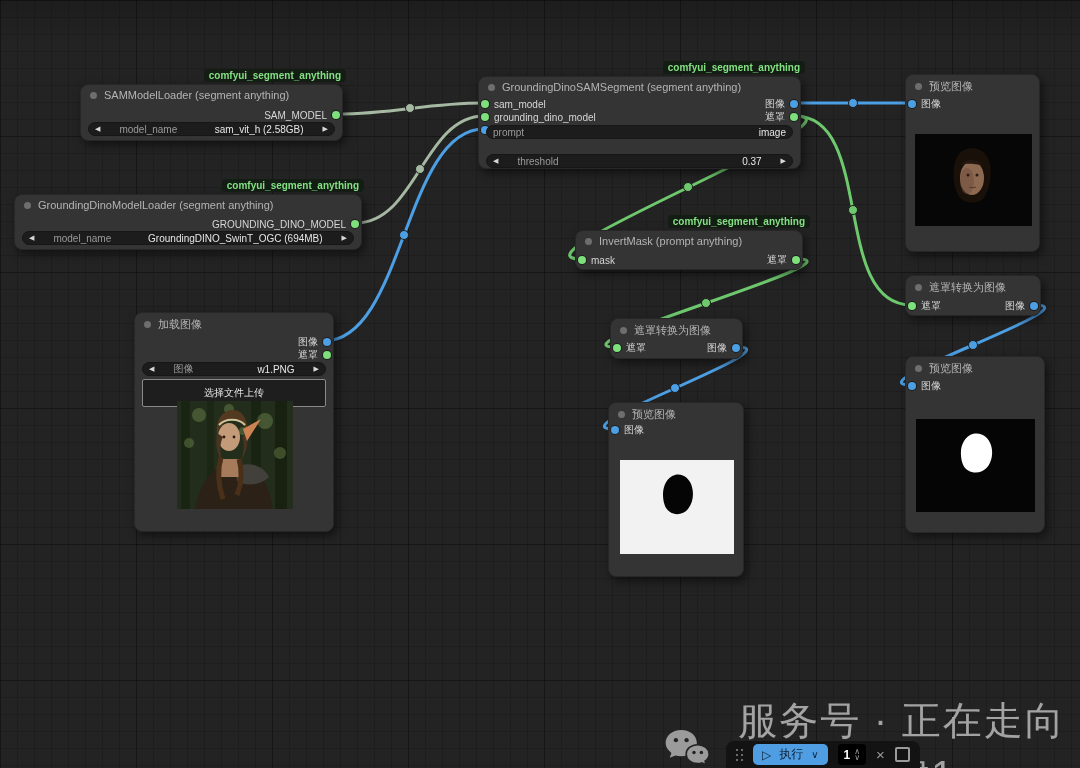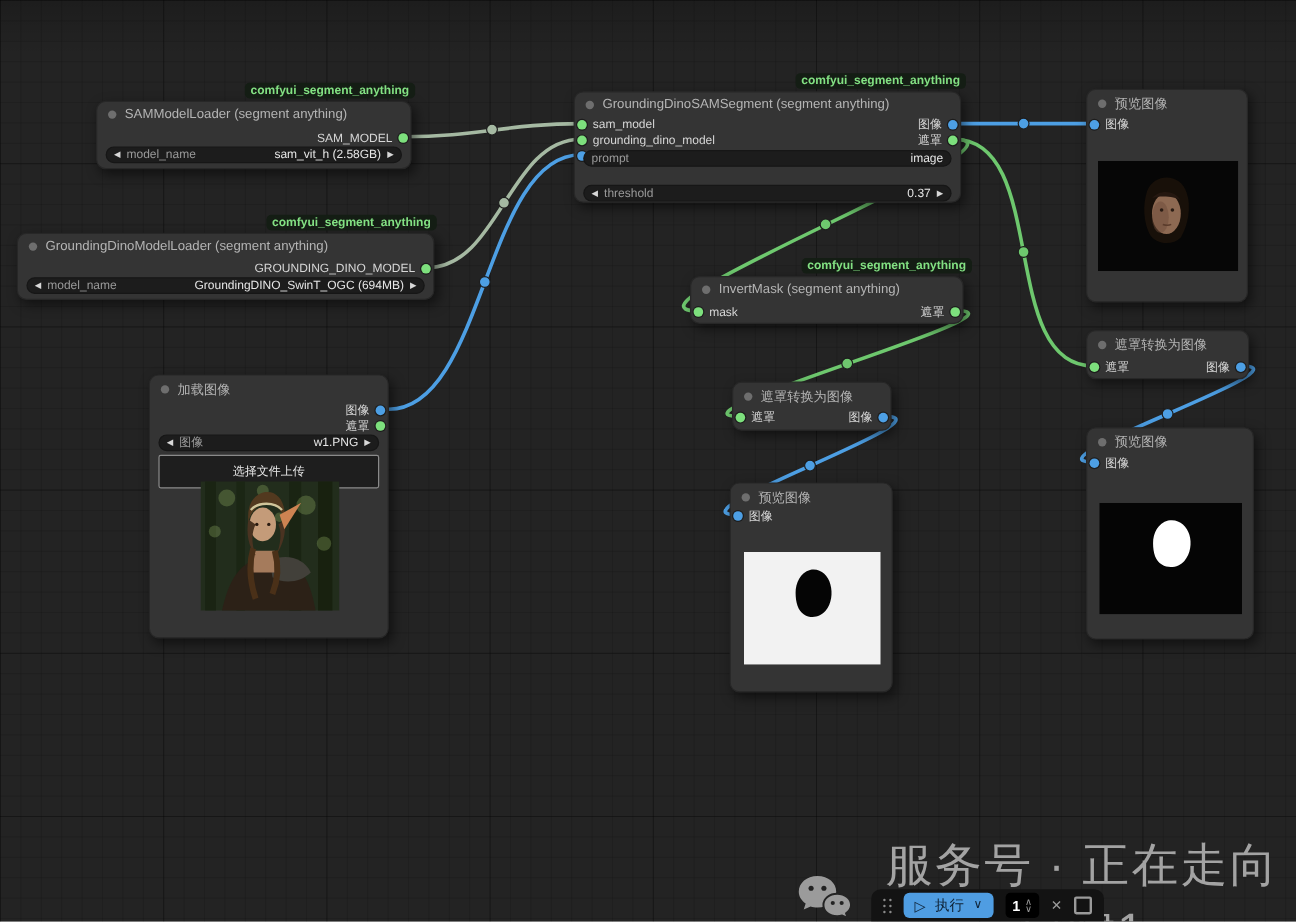--- a/index.html
+++ b/index.html
@@ -25,21 +25,21 @@
     white-space:nowrap;}
   .port{position:absolute;height:12px;display:flex;align-items:center;gap:5px;
     font-size:10px;color:#d6d6d6;white-space:nowrap;}
   .port.in{left:2px;}
   .port.out{right:2px;flex-direction:row-reverse;}
   .pdot{width:8px;height:8px;border-radius:50%;flex:0 0 auto;box-shadow:0 0 0 1px #1d1d1d;}
   .pdot.green{background:#7de07d;}
   .pdot.blue{background:#4d9fe4;}
   .widget{position:absolute;left:7px;right:7px;height:14px;background:#1c1c1c;
     border:1px solid #161616;border-radius:8px;display:flex;align-items:center;
-    font-size:10px;color:#999;padding:0 6px;box-sizing:border-box;gap:5px;}
+    font-size:10px;color:#999;padding:0 6px;box-sizing:border-box;gap:19px;}
   .widget .wlabel{color:#9a9a9a;}
   .widget .wvalue{margin-left:auto;color:#e6e6e6;}
   .widget .arr{font-size:7px;color:#d8d8d8;flex:0 0 auto;}
   .upload-btn{position:absolute;left:7px;right:7px;height:28px;background:#1e1e1e;
     border:1px solid #8a8a8a;border-radius:2px;color:#e8e8e8;font-size:10px;
     display:flex;align-items:center;justify-content:center;box-sizing:border-box;}
   .img-box{position:absolute;overflow:hidden;}
   .img-box svg{display:block;}
   
   #watermark{position:absolute;left:664px;top:694px;z-index:5;display:flex;
@@ -122,21 +122,21 @@
       <span>GROUNDING_DINO_MODEL</span>
     </div>
     <div class="widget" style="top:36px;">
       <span class="arr">◀</span>
       <span class="wlabel">model_name</span>
       <span class="wvalue">GroundingDINO_SwinT_OGC (694MB)</span>
       <span class="arr">▶</span>
     </div>
   </div>
 
-  <div class="node" style="left:124px;top:312px;width:200px;height:220px;">
+  <div class="node" style="left:134px;top:312px;width:200px;height:220px;">
     <div class="node-title">
       <span class="title-dot"></span>
       <span>加载图像</span>
     </div>
     <div class="port out" style="top:23px;">
       <span class="pdot blue"></span>
       <span>图像</span>
     </div>
     <div class="port out" style="top:36px;">
       <span class="pdot green"></span>
@@ -216,21 +216,21 @@
       <span class="wlabel">threshold</span>
       <span class="wvalue">0.37</span>
       <span class="arr">▶</span>
     </div>
   </div>
 
   <div class="node" style="left:575px;top:230px;width:228px;height:40px;">
     <div class="badge" style="right:-8px;">comfyui_segment_anything</div>
     <div class="node-title">
       <span class="title-dot"></span>
-      <span>InvertMask (segment anything)</span>
+      <span>InvertMask (prompt anything)</span>
     </div>
     <div class="port in" style="top:23px;">
       <span class="pdot green"></span>
       <span>mask</span>
     </div>
     <div class="port out" style="top:23px;">
       <span class="pdot green"></span>
       <span>遮罩</span>
     </div>
   </div>

